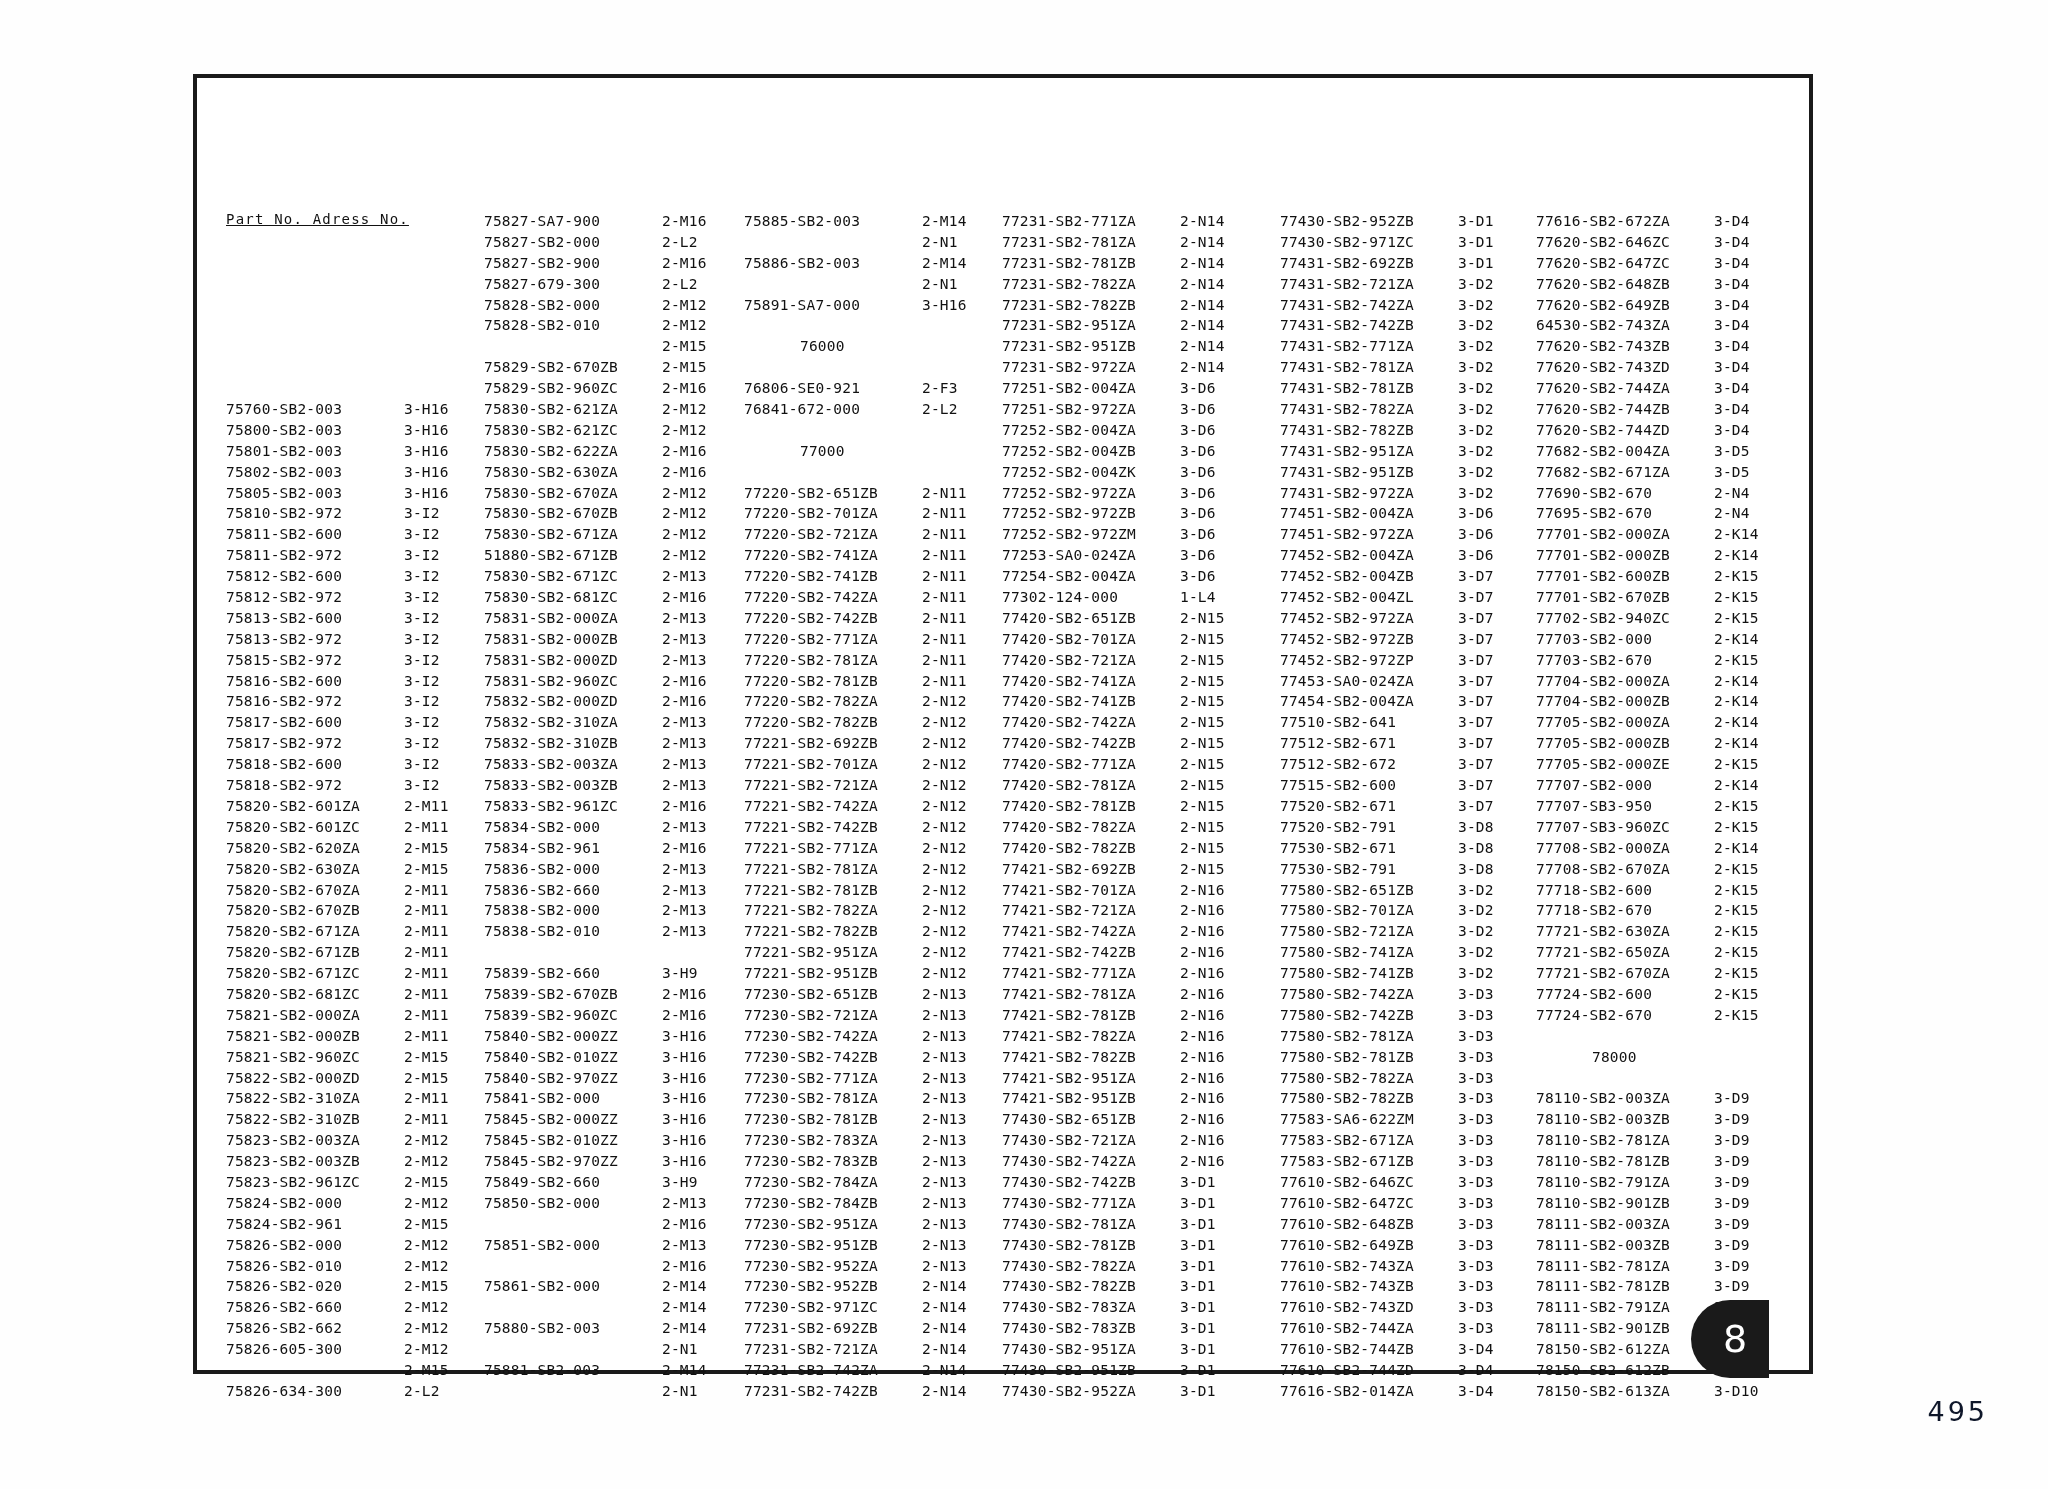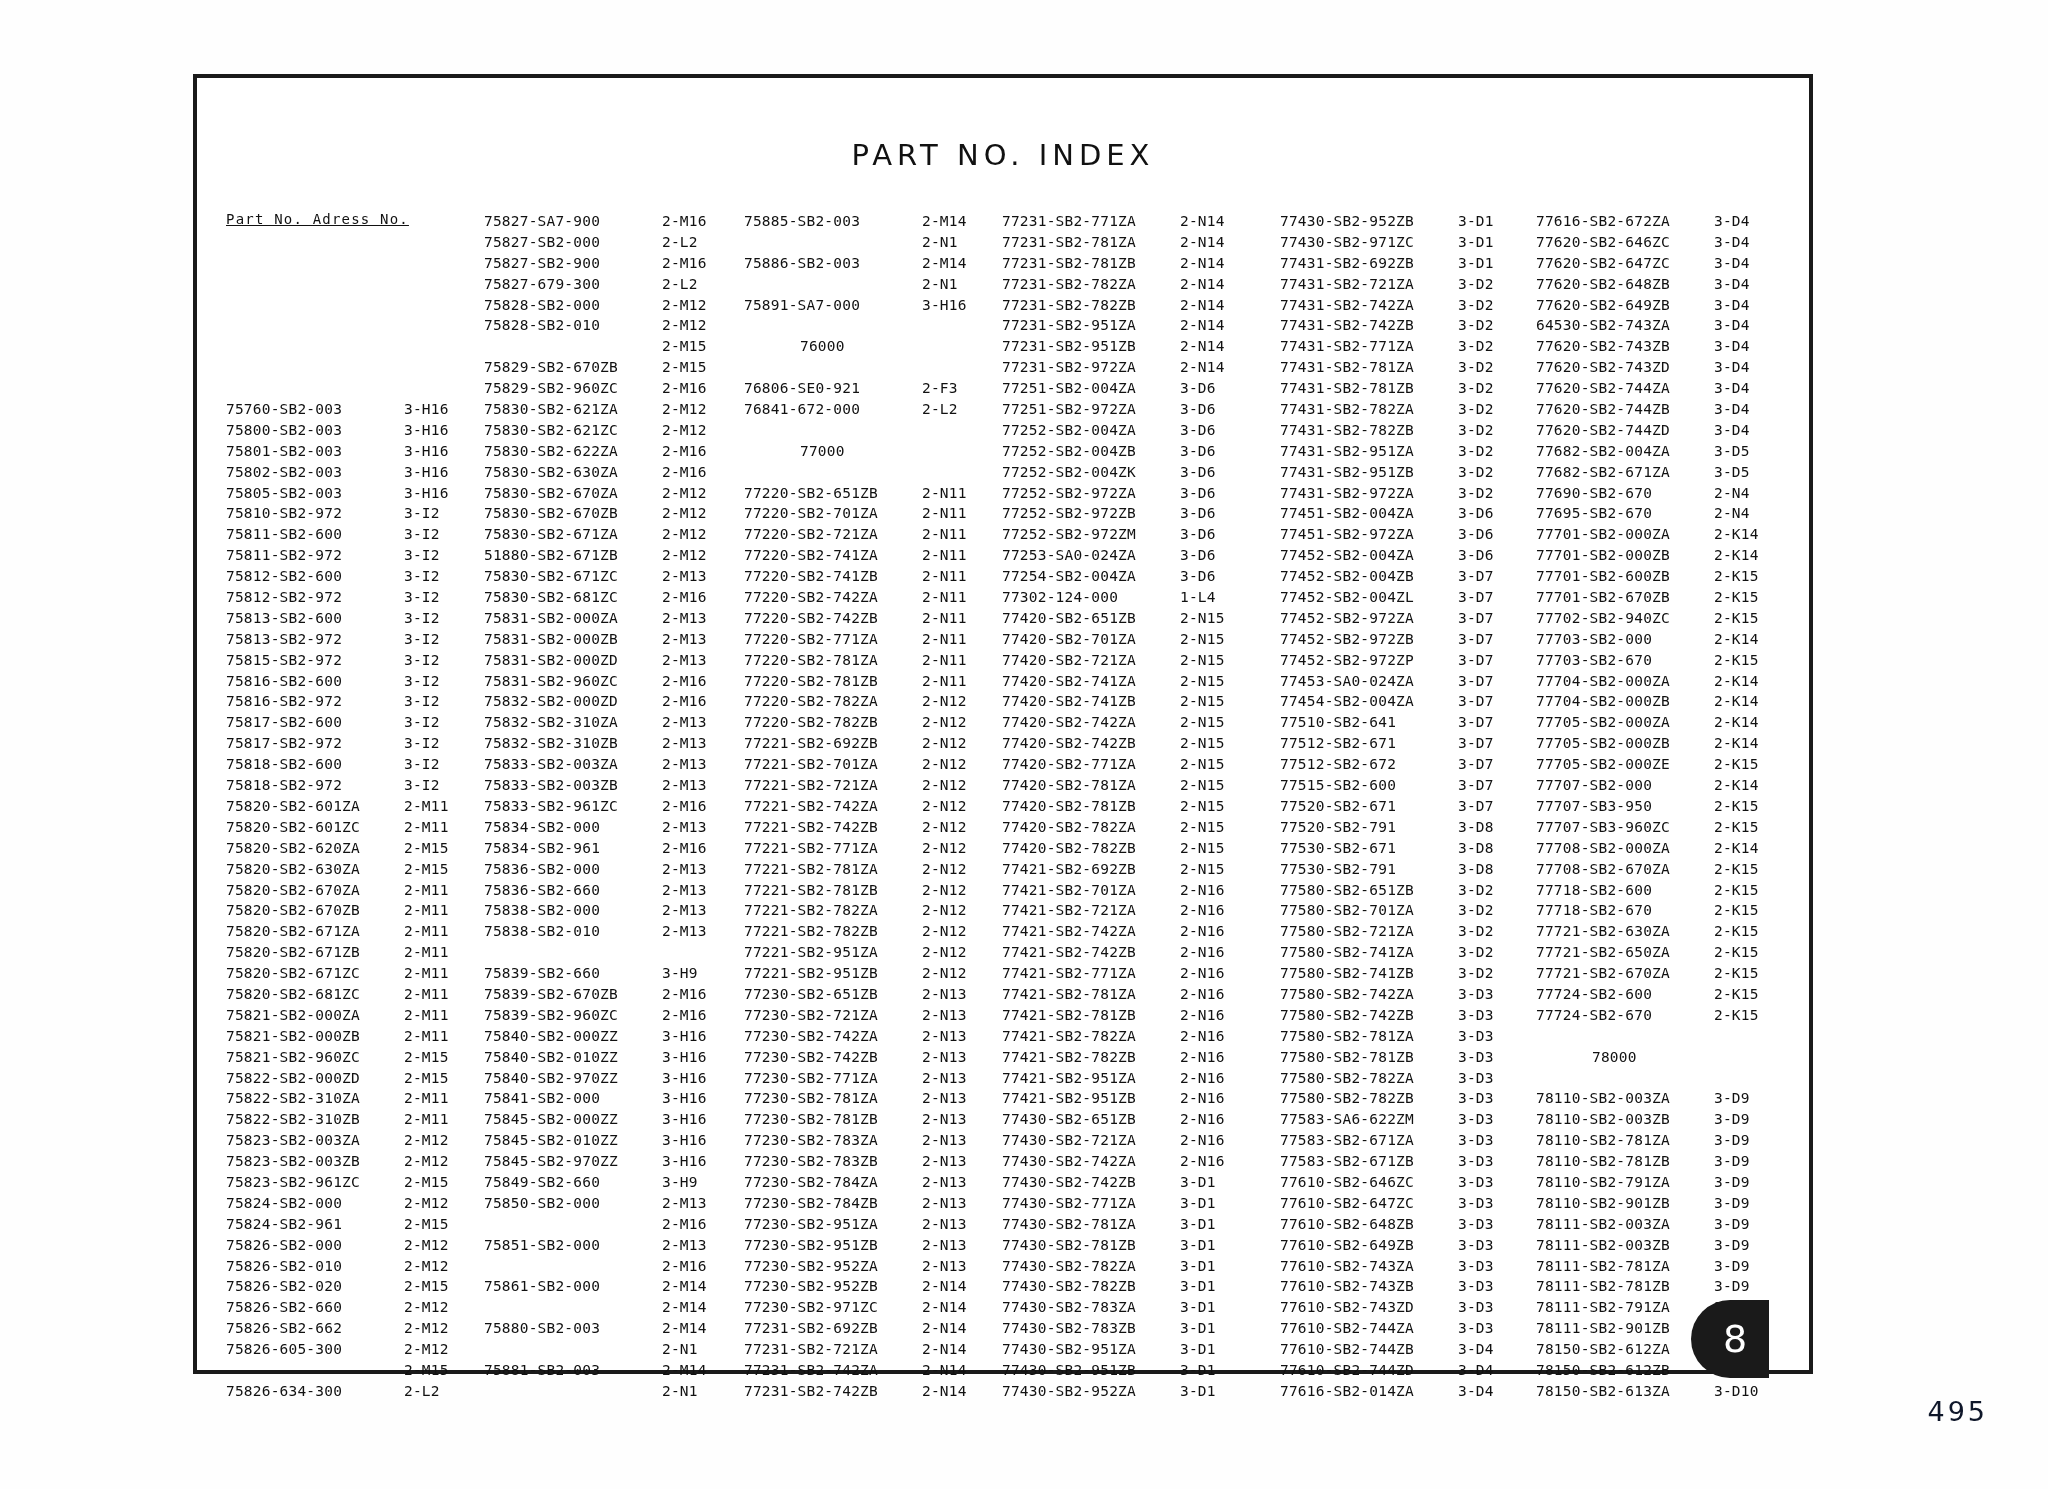--- a/index.html
+++ b/index.html
@@ -117,21 +117,20 @@
     font-size: 27px;
     letter-spacing: 3px;
     color: #0f172a;
   }
 </style>
 </head>
 <body>
 
 <div class="page">
   <div class="frame">
-    <div class="title">PART NO.  INDEX</div>
     <div class="headrow">Part No.   Adress No.</div>
     <div class="cols" id="cols">
         <div class="col col0">
           <div class="row"><span class="pn"></span><span class="ad"></span></div>
           <div class="row"><span class="pn"></span><span class="ad"></span></div>
           <div class="row"><span class="pn"></span><span class="ad"></span></div>
           <div class="row"><span class="pn"></span><span class="ad"></span></div>
           <div class="row"><span class="pn"></span><span class="ad"></span></div>
           <div class="row"><span class="pn"></span><span class="ad"></span></div>
           <div class="row"><span class="pn"></span><span class="ad"></span></div>

